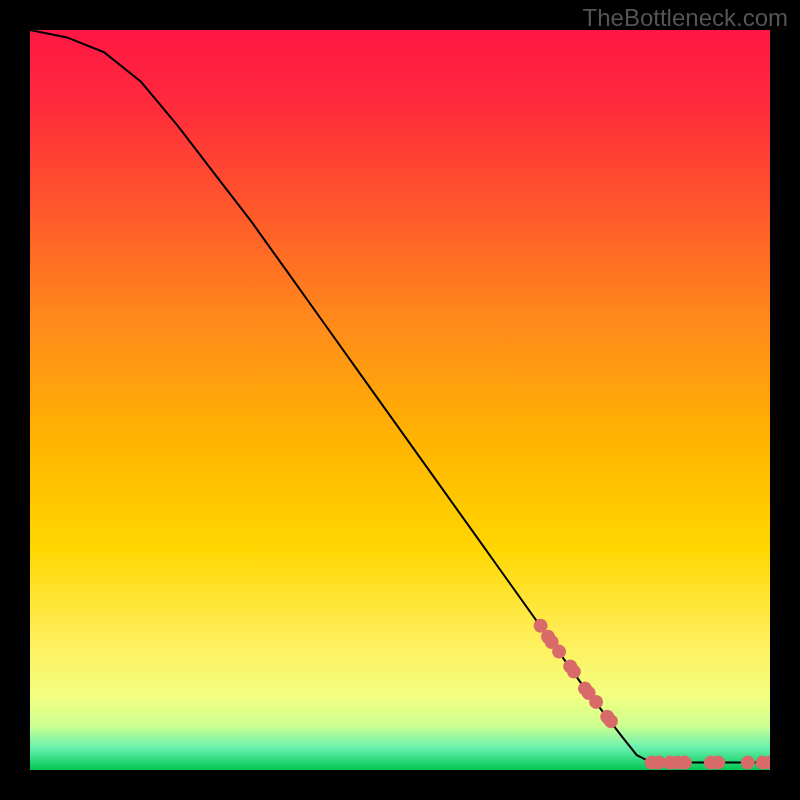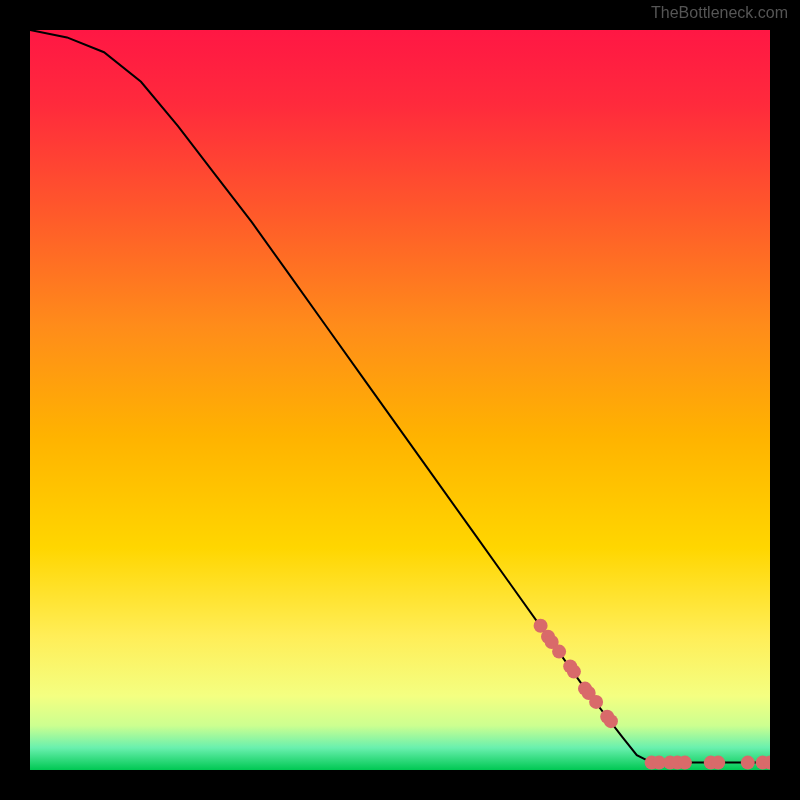--- a/index.html
+++ b/index.html
@@ -14,21 +14,21 @@
   .container {
     position: relative;
     width: 800px;
     height: 800px;
   }
   .watermark {
     position: absolute;
     top: 4px;
     right: 12px;
     color: #555;
-    font-size: 16px;
+    font-size: 24px;
     font-weight: 500;
     z-index: 10;
   }
   .plot-area {
     position: absolute;
     left: 30px;
     top: 30px;
     width: 740px;
     height: 740px;
   }

